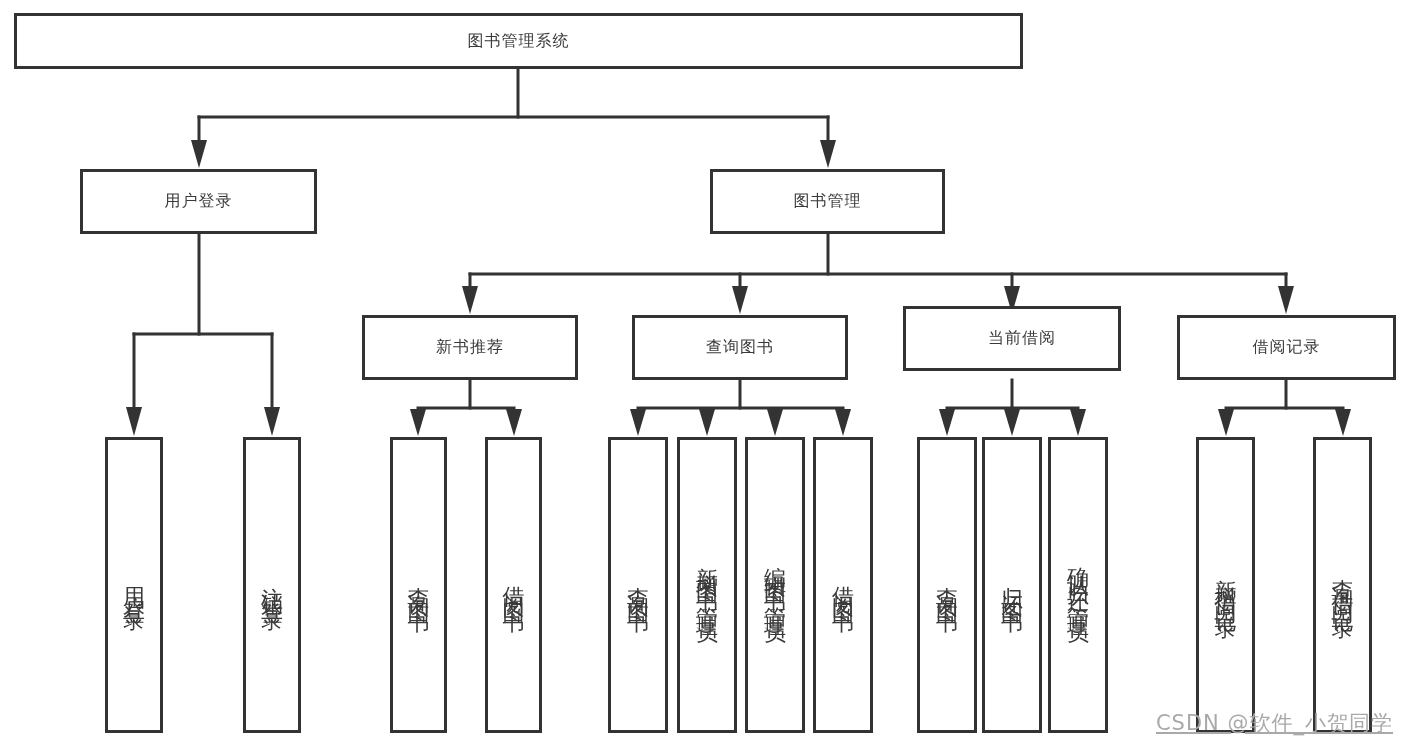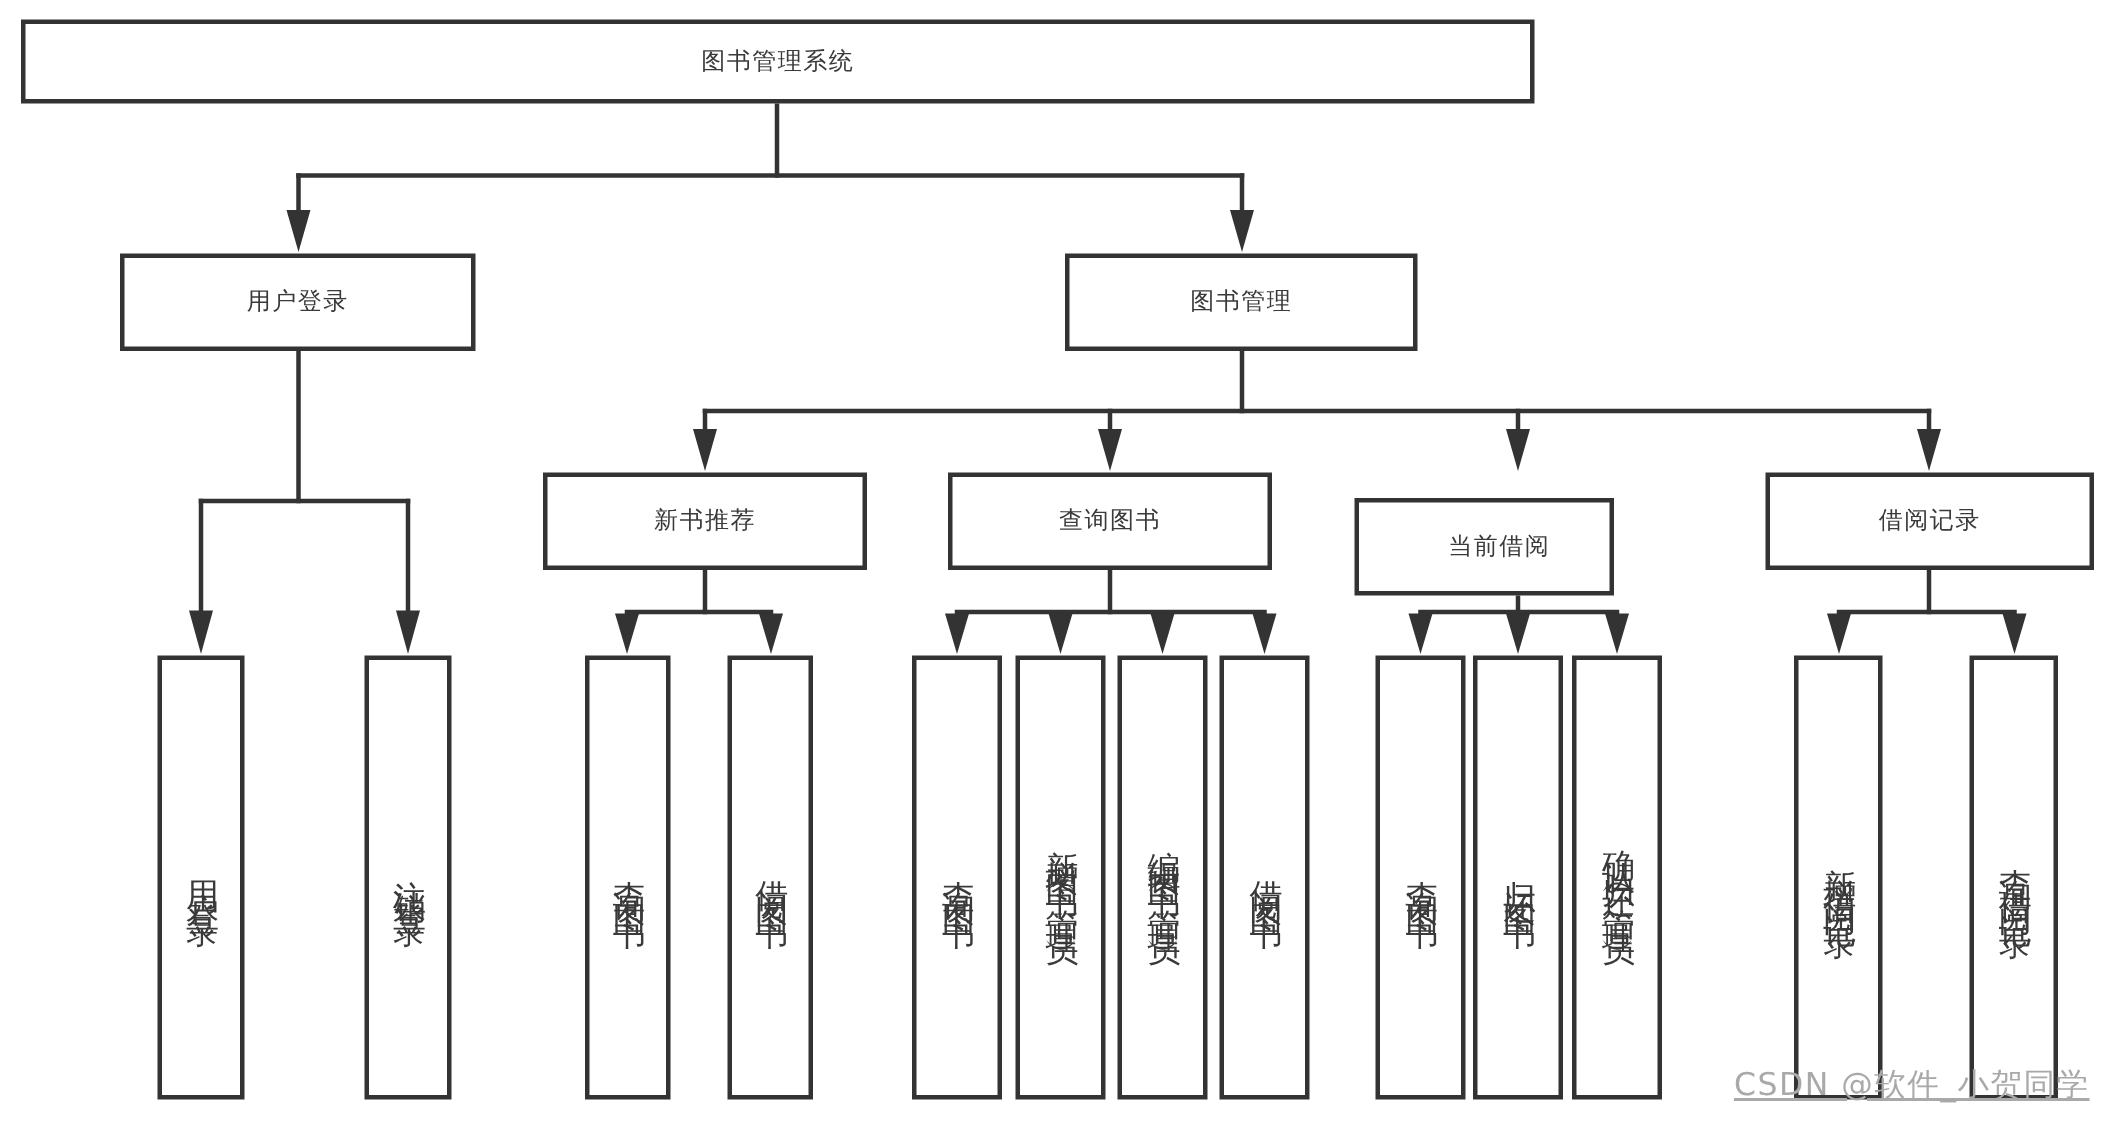--- a/index.html
+++ b/index.html
@@ -54,21 +54,21 @@
     letter-spacing: 8px;
     line-height: 1;
     white-space: nowrap;
   }
   
   .n-root      { left: 14px;  top: 13px;  width: 1009px; height: 56px; }
   .n-user      { left: 80px;  top: 169px; width: 237px;  height: 65px; }
   .n-mgmt      { left: 710px; top: 169px; width: 235px;  height: 65px; }
   .n-rec       { left: 362px; top: 315px; width: 216px;  height: 65px; }
   .n-bb        { left: 632px; top: 315px; width: 216px;  height: 65px; }
-  .n-cb        { left: 903px; top: 332px; width: 173px;  height: 65px; padding-left: 20px; }
+  .n-cb        { left: 903px; top: 306px; width: 218px;  height: 65px; padding-left: 20px; }
   .n-br        { left: 1177px; top: 315px; width: 219px; height: 65px; }
   .n-a1 { left: 105px;  width: 58px; }
   .n-a2 { left: 243px;  width: 58px; }
   .n-b1 { left: 390px;  width: 57px; }
   .n-b2 { left: 485px;  width: 57px; }
   .n-c1 { left: 608px;  width: 60px; }
   .n-c2 { left: 677px;  width: 60px; }
   .n-c3 { left: 745px;  width: 60px; }
   .n-c4 { left: 813px;  width: 60px; }
   .n-d1 { left: 917px;  width: 60px; }

